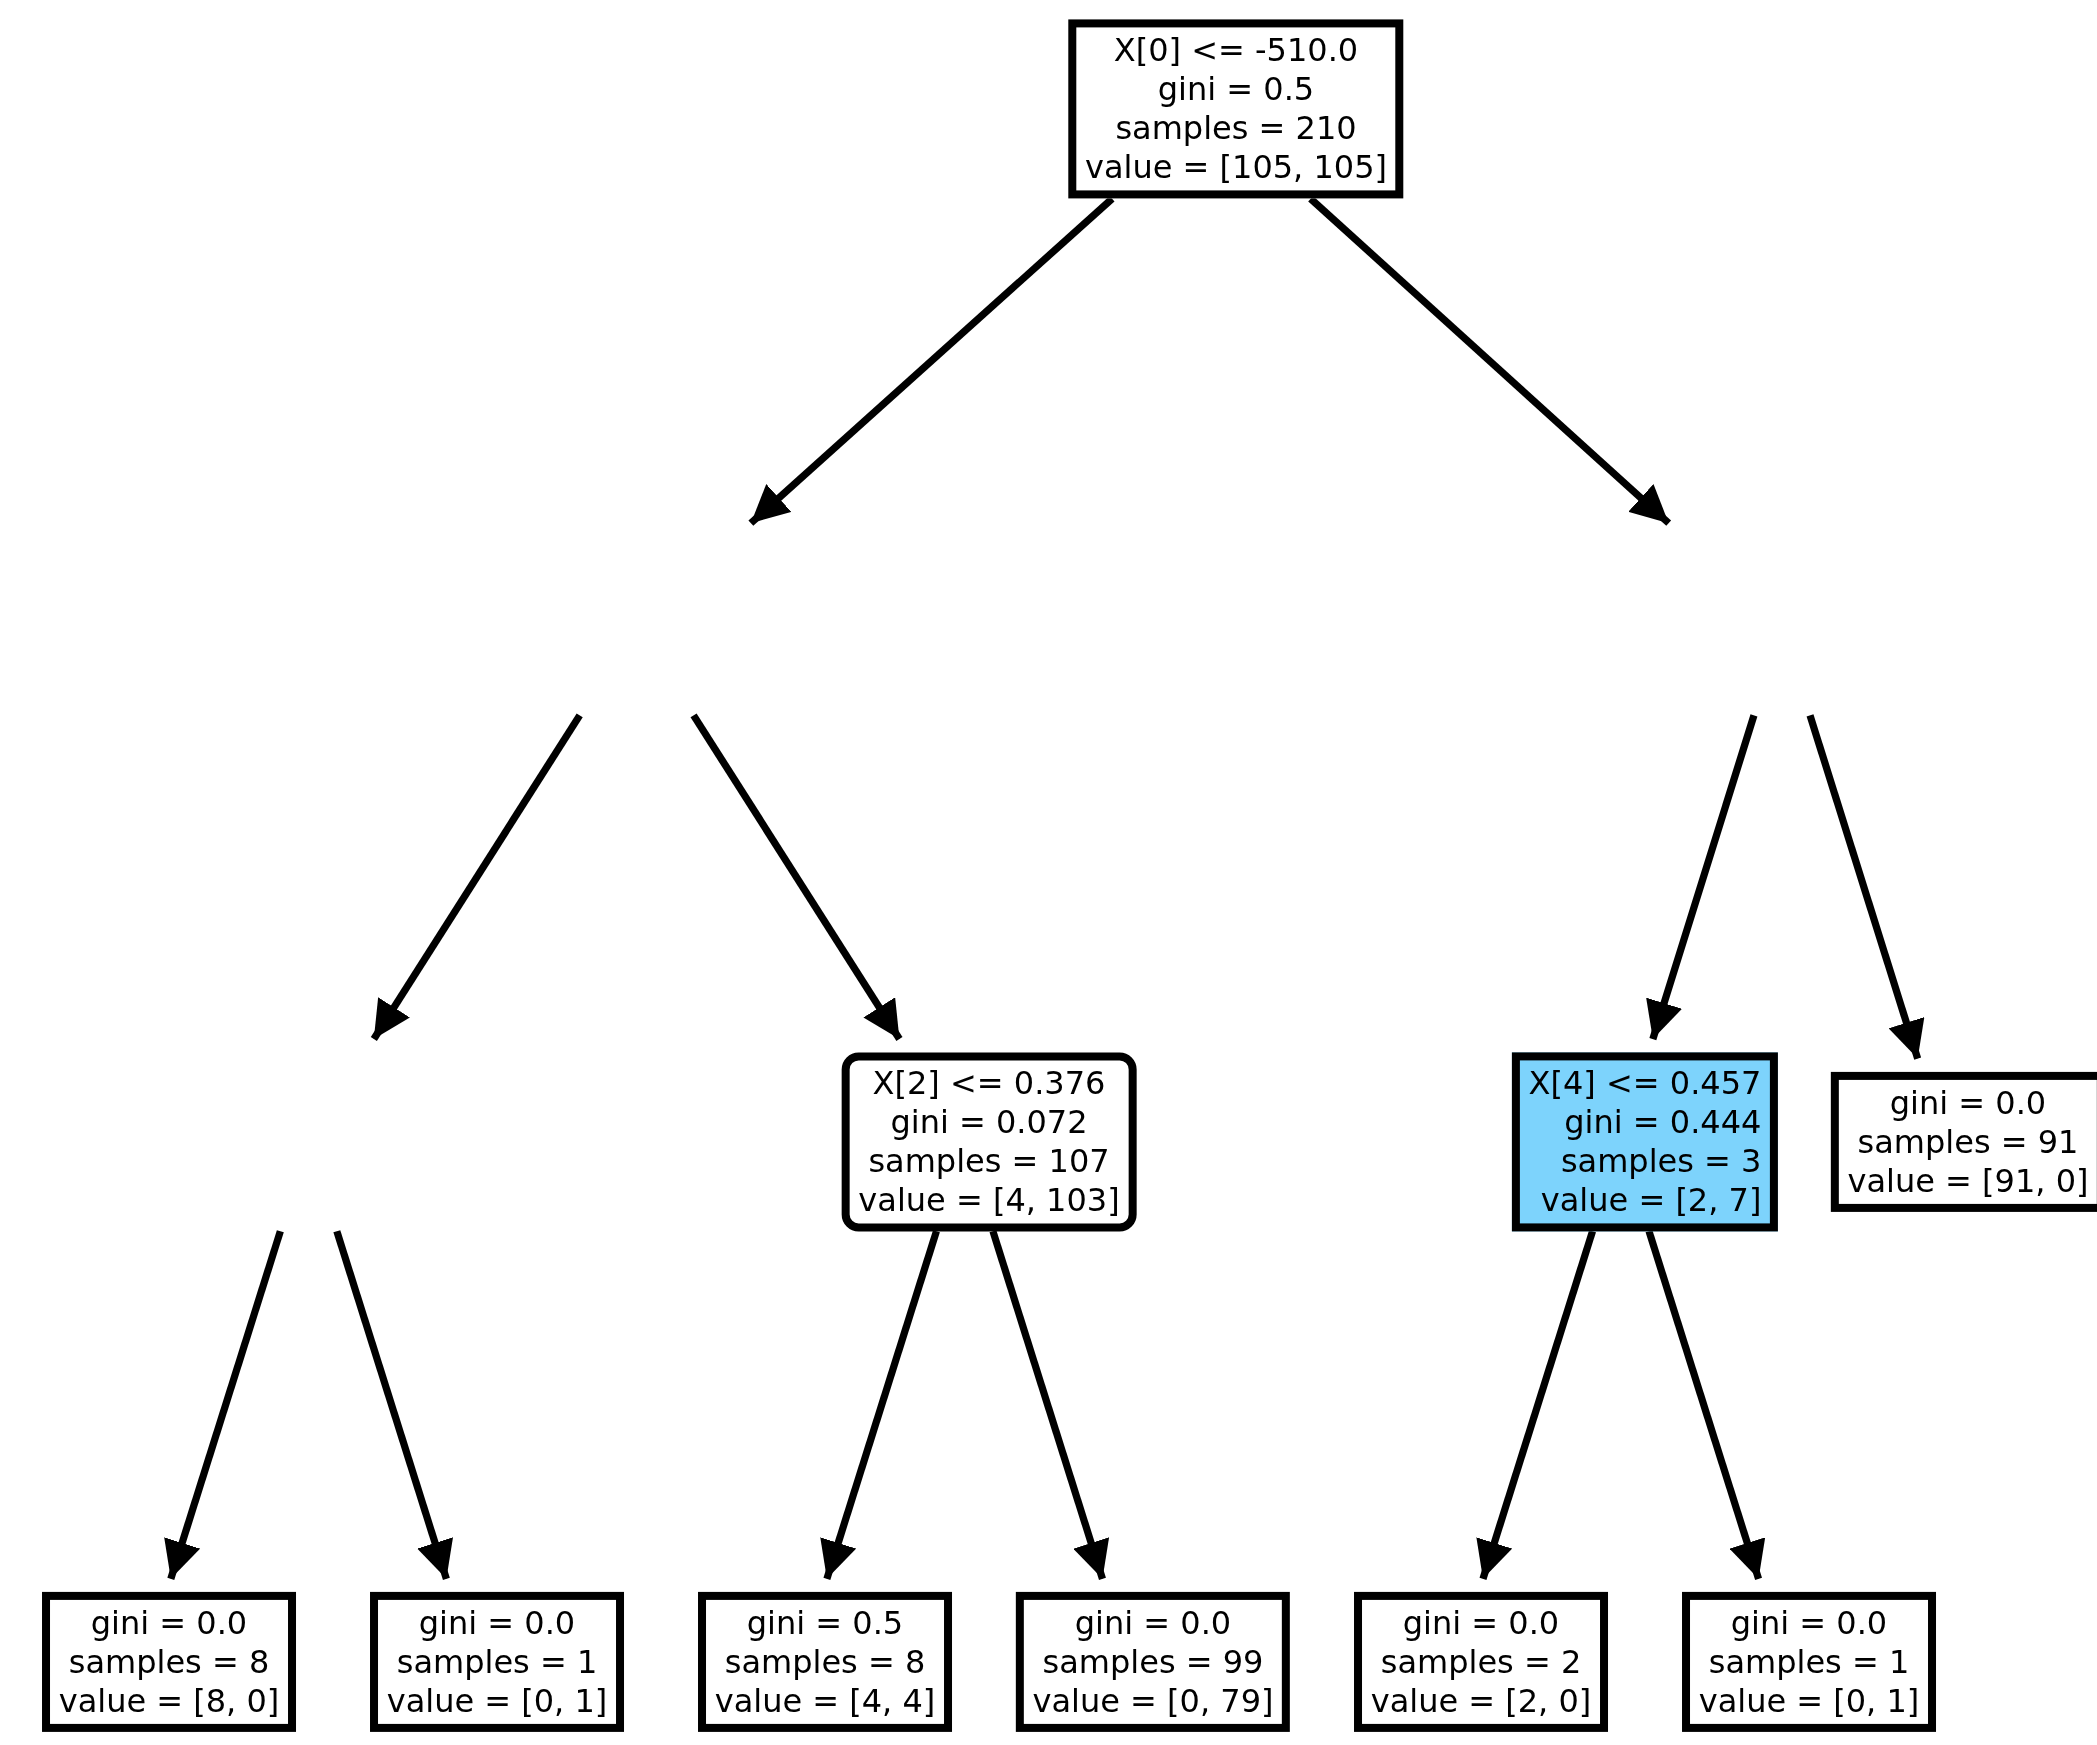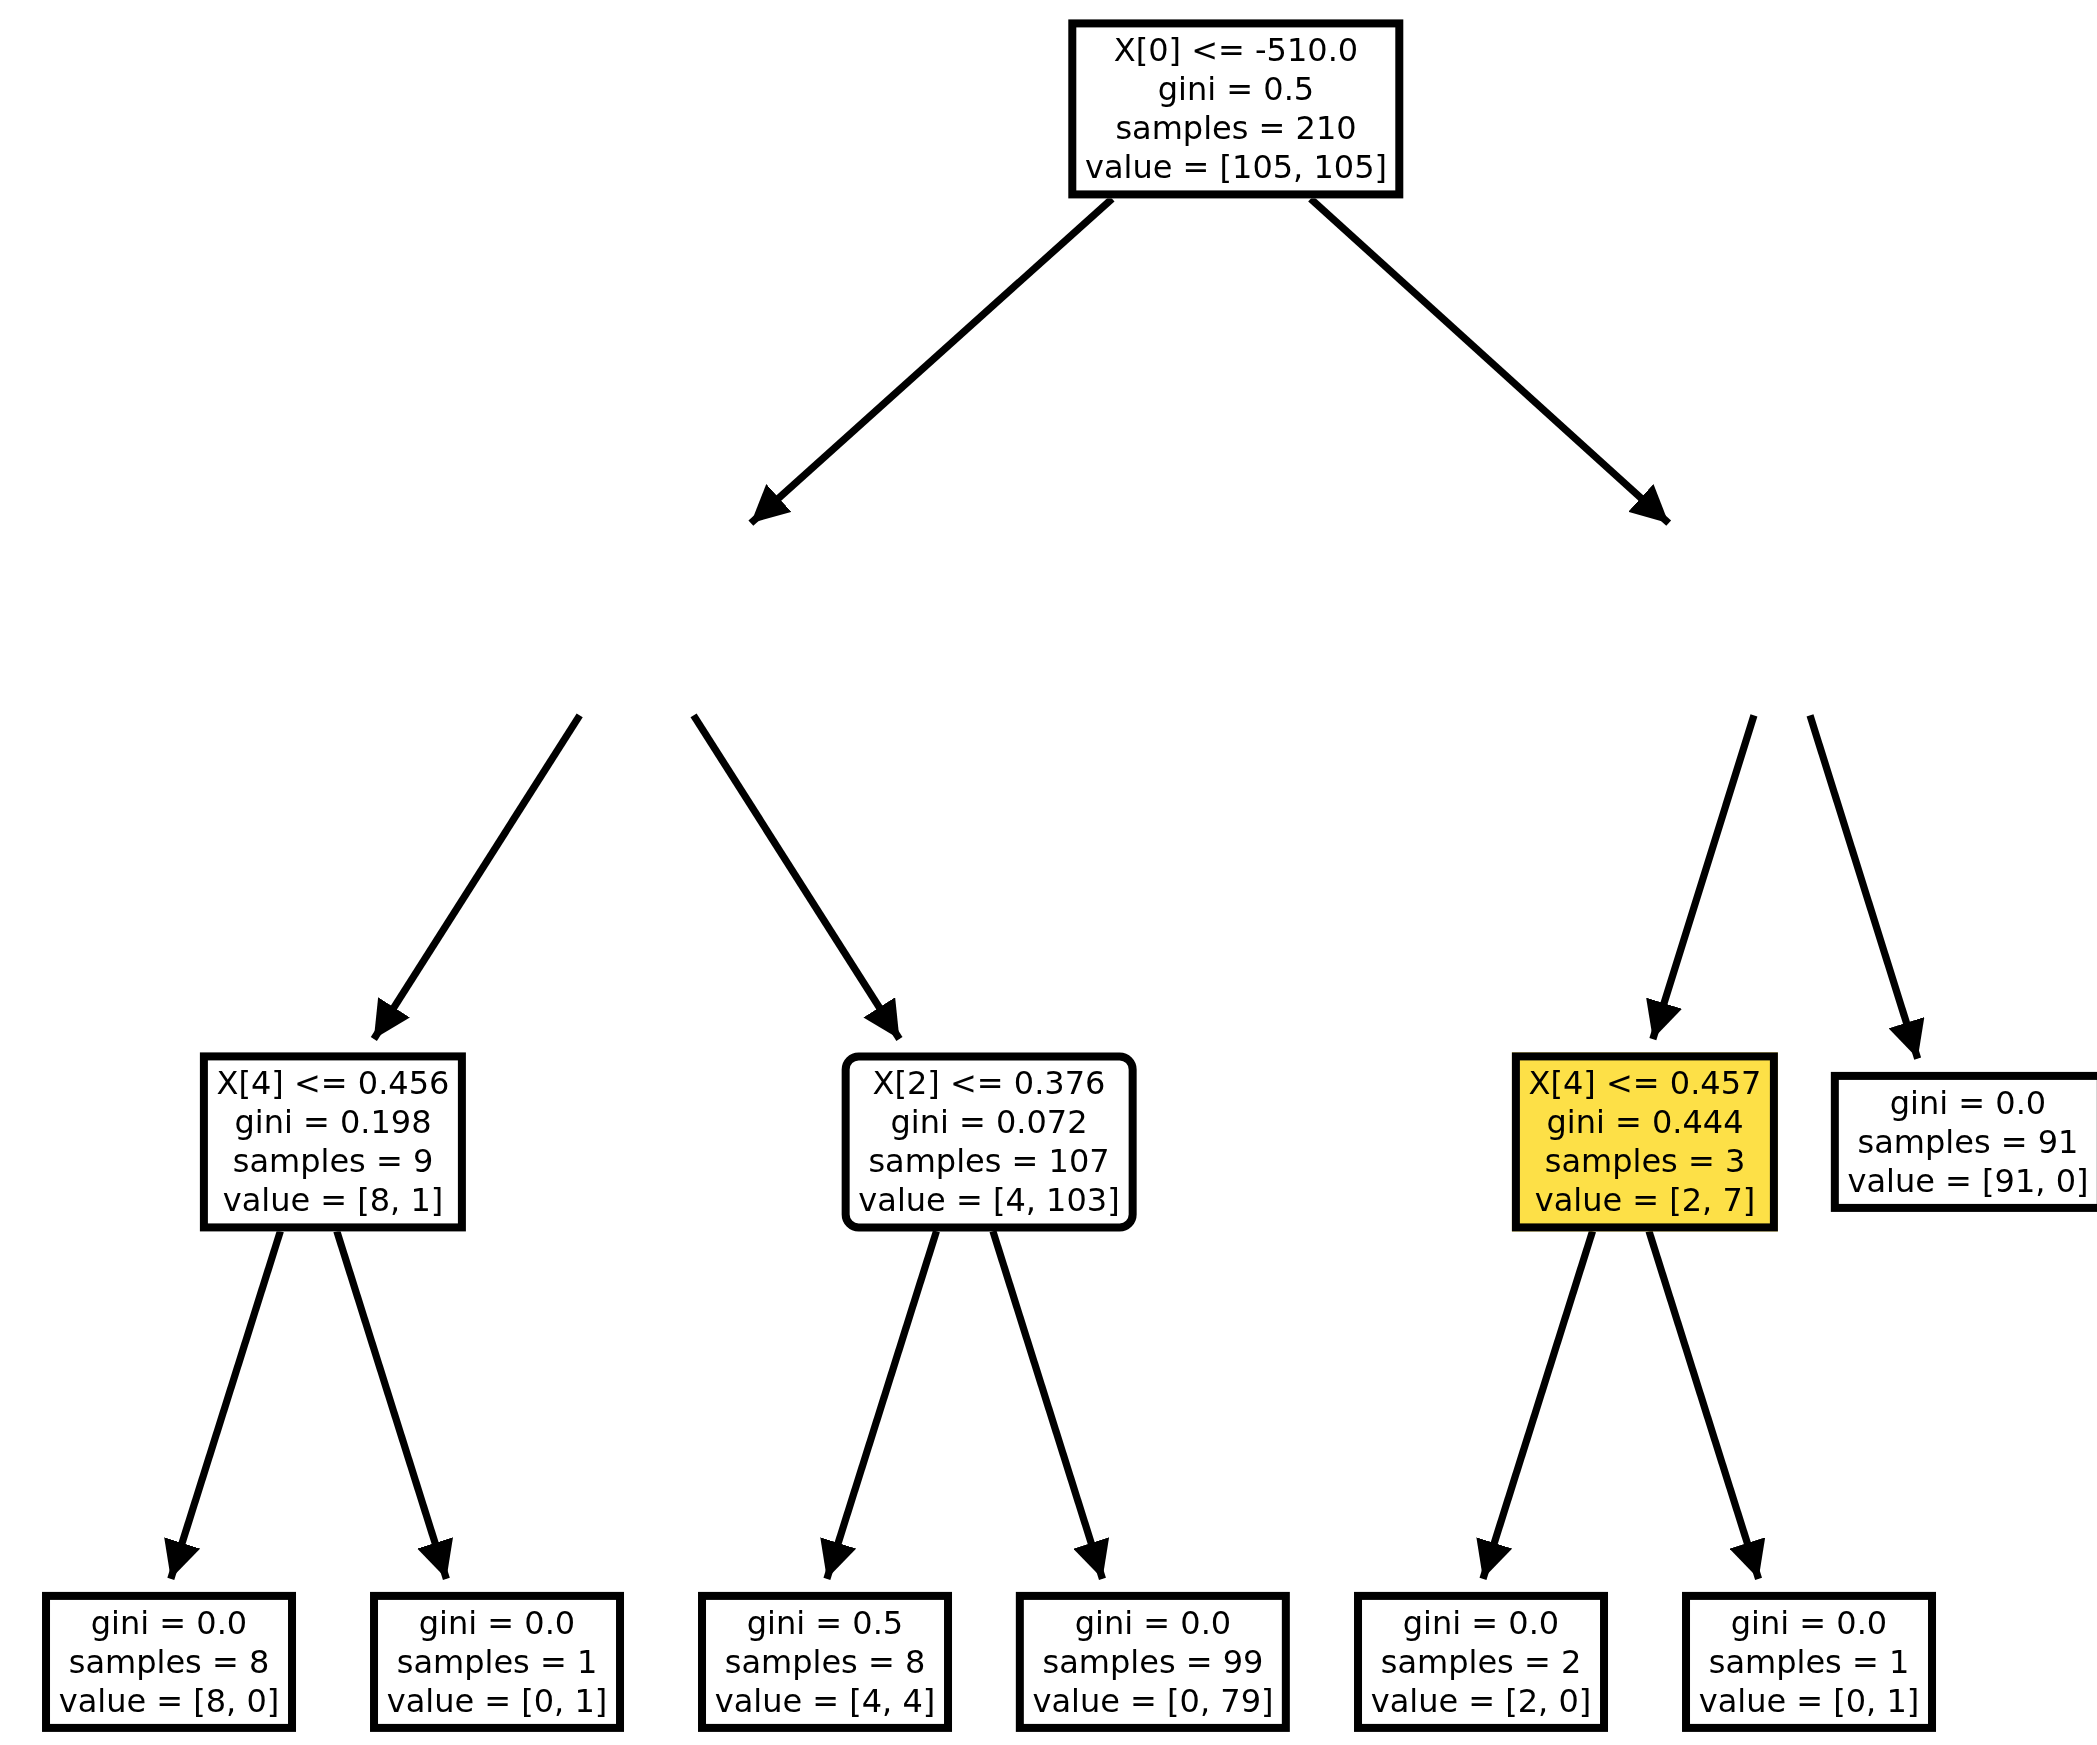--- a/index.html
+++ b/index.html
@@ -63,33 +63,27 @@
         <line x1="2282.1" y1="1704.0" x2="2433.7" y2="2185.0" stroke="#000000" stroke-width="10" marker-end="url(#arrowhead)"></line>
       </g>
   </svg>
 
 <div class="node" style="background: rgb(255, 255, 255); border-color: rgb(0, 0, 0); left: 1212px; top: 109px;">
       <div class="node-line" style="color: rgb(0, 0, 0);">X[0] &lt;= -510.0</div>
       <div class="node-line" style="color: rgb(0, 0, 0);">gini = 0.5</div>
       <div class="node-line" style="color: rgb(0, 0, 0);">samples = 210</div>
       <div class="node-line" style="color: rgb(0, 0, 0);">value = [105, 105]</div>
     </div>
-    <div class="node" style="background: rgb(255, 255, 255); border-color: rgb(0, 0, 0); left: 309px; top: 1142px;">
-      <div class="node-line" style="color: rgb(0, 0, 0);">X[4] &lt;= 0.456</div>
-      <div class="node-line" style="color: rgb(0, 0, 0);">gini = 0.198</div>
-      <div class="node-line" style="color: rgb(0, 0, 0);">samples = 9</div>
-      <div class="node-line" style="color: rgb(0, 0, 0);">value = [8, 1]</div>
-    </div>
     <div class="node" style="background: rgb(255, 255, 255); border-color: rgb(0, 0, 0); left: 965px; top: 1142px; border-radius: 17px;">
       <div class="node-line" style="color: rgb(0, 0, 0);">X[2] &lt;= 0.376</div>
       <div class="node-line" style="color: rgb(0, 0, 0);">gini = 0.072</div>
       <div class="node-line" style="color: rgb(0, 0, 0);">samples = 107</div>
       <div class="node-line" style="color: rgb(0, 0, 0);">value = [4, 103]</div>
     </div>
-    <div class="node" style="background: #fde047; border-color: rgb(0, 0, 0); left: 1621px; top: 1142px;">
+    <div class="node" style="background: #7dd3fc; border-color: rgb(0, 0, 0); left: 1621px; top: 1142px; text-align: right;">
       <div class="node-line" style="color: rgb(0, 0, 0);">X[4] &lt;= 0.457</div>
       <div class="node-line" style="color: rgb(0, 0, 0);">gini = 0.444</div>
       <div class="node-line" style="color: rgb(0, 0, 0);">samples = 3</div>
       <div class="node-line" style="color: rgb(0, 0, 0);">value = [2, 7]</div>
     </div>
     <div class="node" style="background: rgb(255, 255, 255); border-color: rgb(0, 0, 0); left: 1944px; top: 1142px;">
       <div class="node-line" style="color: rgb(0, 0, 0);">gini = 0.0</div>
       <div class="node-line" style="color: rgb(0, 0, 0);">samples = 91</div>
       <div class="node-line" style="color: rgb(0, 0, 0);">value = [91, 0]</div>
     </div>

